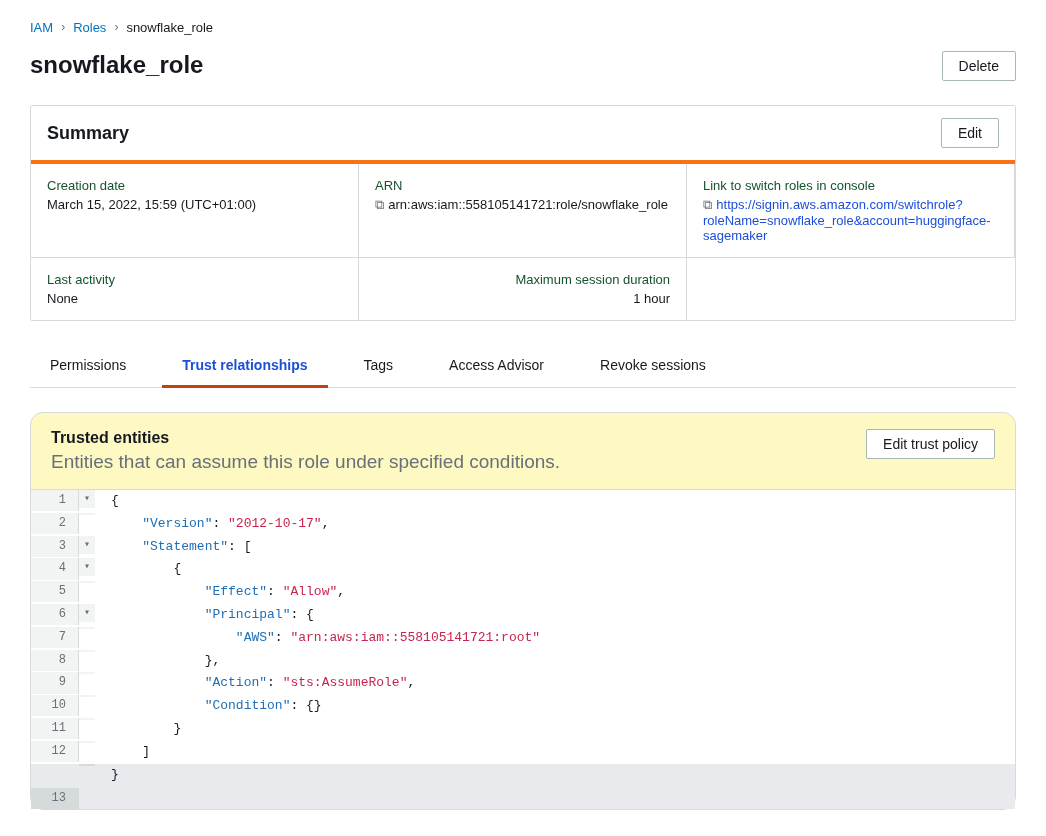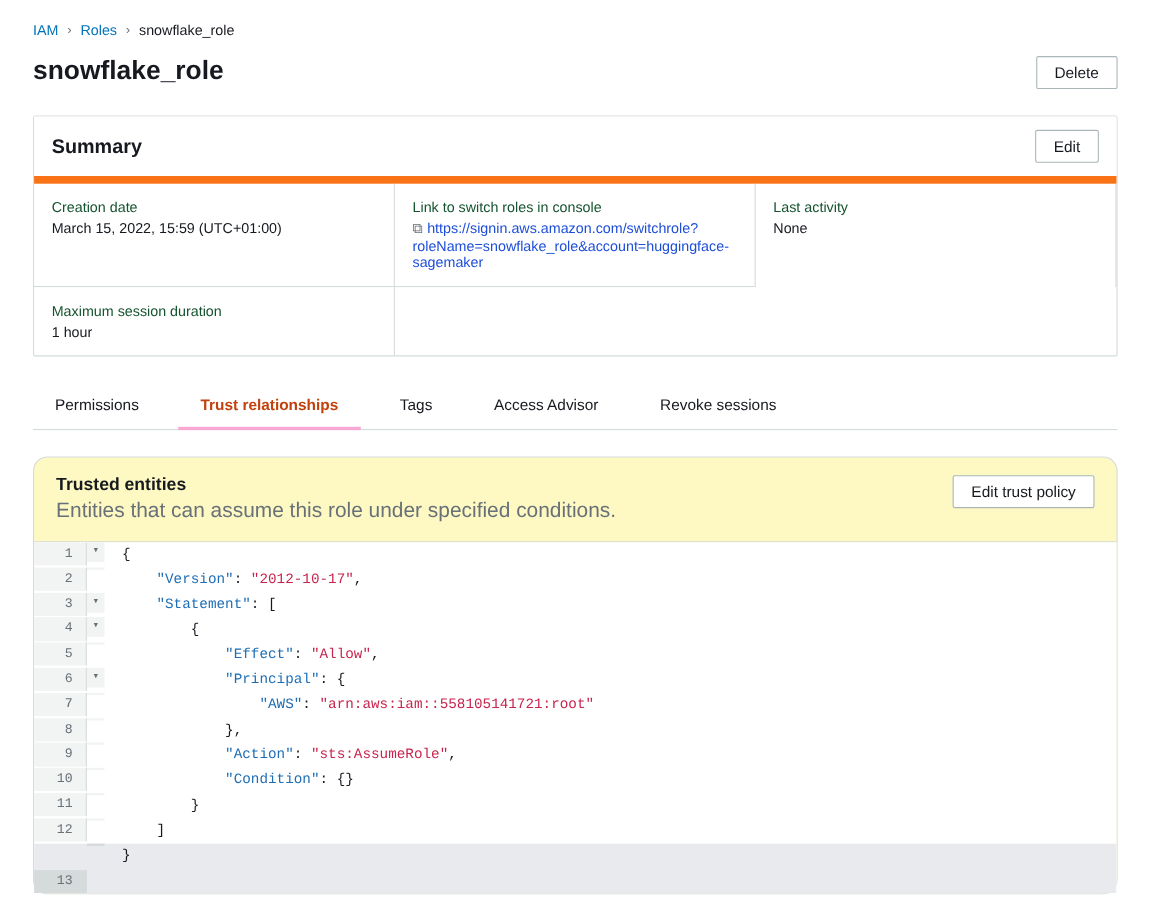--- a/index.html
+++ b/index.html
@@ -56,21 +56,21 @@
     .summary-section {
       border: 1px solid #d5dbdb;
       border-radius: 2px;
       margin-bottom: 24px;
     }
     .summary-header {
       display: flex;
       justify-content: space-between;
       align-items: center;
       padding: 12px 16px;
-      border-bottom: 7px solid #f97316;
+      border-bottom: 4px solid #f97316;
       background: #fff;
     }
     .summary-title {
       font-size: 18px;
       font-weight: 700;
     }
     .summary-grid-wrapper {
       display: grid;
       grid-template-columns: 1fr 1fr 1fr;
     }
@@ -111,22 +111,22 @@
     }
     .tab-item {
       padding: 12px 20px;
       cursor: pointer;
       font-size: 14px;
       color: #16191f;
       border-bottom: 3px solid transparent;
       margin-bottom: -1px;
     }
     .tab-item.active {
-      color: #c2410c;
-      border-bottom: 3px solid #f9a8d4;
+      color: #1d4ed8;
+      border-bottom: 3px solid #c2410c;
       font-weight: 600;
     }
     
     .trusted-entities-section {
       border: 1px solid #d5dbdb;
       border-radius: 13px;
       background: #fef9c3;
     }
     .trusted-entities-header {
       display: flex;
@@ -211,31 +211,37 @@
       <span class="summary-title">Summary</span>
       <button class="btn">Edit</button>
     </div>
     <div class="summary-grid-wrapper">
 
       <div class="summary-block">
         <div class="summary-label">Creation date</div>
         <div class="summary-value">March 15, 2022, 15:59 (UTC+01:00)</div>
       </div>
       <div class="summary-block">
+        <div class="summary-label">ARN</div>
+        <div class="summary-value">
+          <span class="copy-icon" title="Copy">⧉</span>arn:aws:iam::558105141721:role/snowflake_role
+        </div>
+      </div>
+      <div class="summary-block">
         <div class="summary-label">Link to switch roles in console</div>
         <div class="summary-value">
           <span class="copy-icon" title="Copy">⧉</span><a href="#">https://signin.aws.amazon.com/switchrole?roleName=snowflake_role&amp;account=huggingface-sagemaker</a>
         </div>
       </div>
 
       <div class="summary-block" style="border-bottom:none;">
         <div class="summary-label">Last activity</div>
         <div class="summary-value">None</div>
       </div>
-      <div class="summary-block" style="border-bottom:none;">
+      <div class="summary-block" style="border-bottom:none;text-align:right;">
         <div class="summary-label">Maximum session duration</div>
         <div class="summary-value">1 hour</div>
       </div>
       <div class="summary-block" style="border-bottom:none; border-right:none;">
       </div>
     </div>
   </div>
 
   <div class="tabs-container">
     <ul class="tabs-list">

